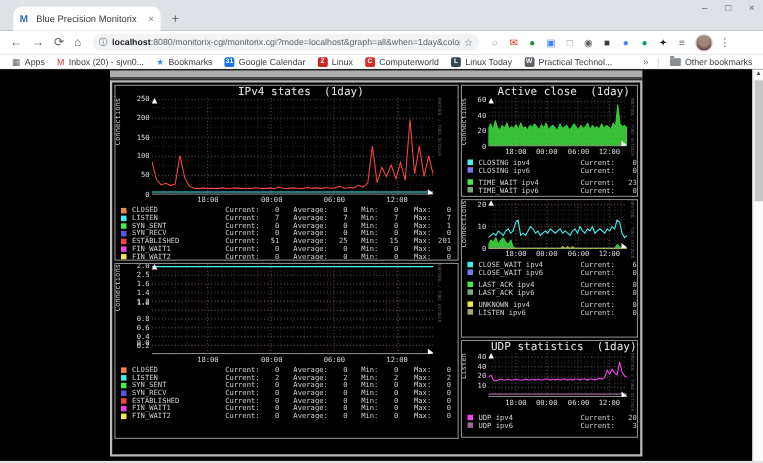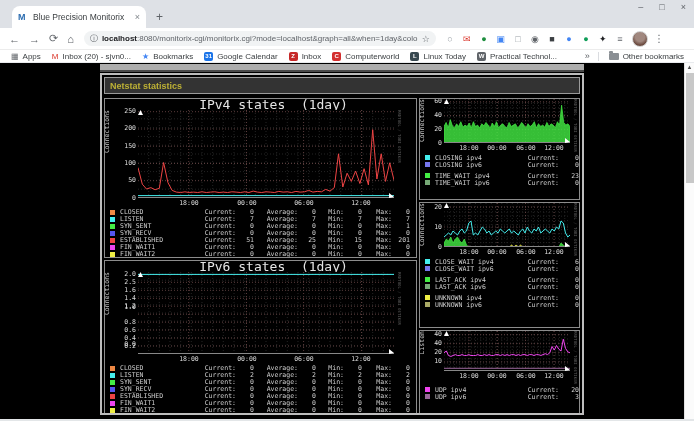--- a/index.html
+++ b/index.html
@@ -51,21 +51,21 @@
   .sect-head span{color:#BDB135;font-weight:bold;font-size:9px;padding-left:5px;}
   .cols{display:flex;margin:0 2px;gap:2px;}
   .col-l{width:313px;}
   .col-r{flex:1;min-width:0;}
   .panel{margin:2px 0;border:1px solid #8C8C8C;background:#000;overflow:hidden;position:relative;}
   #p-ipv4,#p-ipv6{height:158px;}
   #p-active{height:100px;}
   #p-passive{height:124px;}
   #p-udp{height:87px;}
   .g-title{height:11px;line-height:11px;text-align:center;color:#E6E6E6;white-space:pre;
-    font-family:"DejaVu Sans Mono",monospace;font-size:13px;padding-left:26px;}
+    font-family:"DejaVu Sans Mono",monospace;font-size:10px;padding-left:26px;}
   .g-body{display:flex;align-items:flex-start;}
   .g-ylabel{width:9px;position:relative;}
   .g-ylabel span{position:absolute;left:-2px;top:0;transform:rotate(-90deg) translateX(-100%);transform-origin:0 0;
     font-family:"DejaVu Sans Mono",monospace;font-size:6.5px;color:#CCC;white-space:nowrap;}
   .g-yticks{position:relative;font-family:"DejaVu Sans Mono",monospace;font-size:6.5px;color:#DDD;}
   .col-l .g-yticks{width:24px;} .col-r .g-yticks{width:15px;}
   .g-yticks span{position:absolute;right:2px;line-height:7px;}
   .g-plotwrap{position:relative;}
   .g-plot{display:block;background:#000;}
   .g-xticks{position:relative;height:8px;font-family:"DejaVu Sans Mono",monospace;font-size:6.5px;color:#DDD;}
@@ -140,21 +140,21 @@
         <span class="bm">
           <span class="bm-ico" style="color: rgb(66, 133, 244);">★</span>
           <span>Bookmarks</span>
         </span>
         <span class="bm">
           <span class="bm-badge" style="background: rgb(26, 115, 232); color: rgb(255, 255, 255);">31</span>
           <span>Google Calendar</span>
         </span>
         <span class="bm">
           <span class="bm-badge" style="background: rgb(198, 40, 40); color: rgb(255, 255, 255);">Z</span>
-          <span>Inbox</span>
+          <span>Linux</span>
         </span>
         <span class="bm">
           <span class="bm-badge" style="background: rgb(211, 47, 47); color: rgb(255, 255, 255);">C</span>
           <span>Computerworld</span>
         </span>
         <span class="bm">
           <span class="bm-badge" style="background: rgb(55, 71, 79); color: rgb(255, 255, 255);">L</span>
           <span>Linux Today</span>
         </span>
         <span class="bm">
@@ -169,23 +169,20 @@
         <span class="folder"></span>
         <span>Other bookmarks</span>
       </span>
     </span>
   </div>
 
   <div class="webpage">
     <div class="topstrip"></div>
 
     <div class="frame">
-      <div class="sect-head">
-        <span>Netstat statistics</span>
-      </div>
       <div class="cols">
         <div class="col-l">
 
           <div class="panel" id="p-ipv4">
             <div class="g-title">IPv4 states  (1day)</div>
             <div class="g-body">
               <div class="g-ylabel">
                   <span>Connections</span>
                 </div>
               <div class="g-yticks" style="height: 88px;">
@@ -337,21 +334,20 @@
                   <span class="vl">0</span>
                   <span class="lb">Min:</span>
                   <span class="vl">0</span>
                   <span class="lb">Max:</span>
                   <span class="vl">0</span>
                 </div>
               </div>
           </div>
 
           <div class="panel" id="p-ipv6">
-            <div class="g-title">IPv6 states  (1day)</div>
             <div class="g-body">
               <div class="g-ylabel">
                   <span>Connections</span>
                 </div>
               <div class="g-yticks" style="height: 82px;">
                   <span style="top: 69px; text-align: center;">0.0</span>
                   <span style="top: 71px;">0.2</span>
                   <span style="top: 63px;">0.4</span>
                   <span style="top: 55px;">0.6</span>
                   <span style="top: 47px;">0.8</span>
@@ -510,20 +506,21 @@
                   <span class="lb">Max:</span>
                   <span class="vl">0</span>
                 </div>
               </div>
           </div>
 
         </div>
         <div class="col-r">
 
           <div class="panel" id="p-active">
+            <div class="g-title">Active close  (1day)</div>
             <div class="g-body">
               <div class="g-ylabel">
                   <span>Connections</span>
                 </div>
               <div class="g-yticks" style="height: 44px;">
                   <span style="top: 41px;">0</span>
                   <span style="top: 27px;">20</span>
                   <span style="top: 13px;">40</span>
                   <span style="top: -1px;">60</span>
                 </div>
@@ -707,28 +704,29 @@
                 </div>
                 <div class="lg-gap"></div>
                 <div class="lg-row lg-cur">
                   <span class="sw" style="background: rgb(238, 238, 68);"></span>
                   <span>UNKNOWN ipv4</span>
                   <span class="lb">Current:</span>
                   <span class="vl">0</span>
                 </div>
                 <div class="lg-row lg-cur">
                   <span class="sw" style="background: rgb(170, 170, 102);"></span>
-                  <span>UNKNOWN ipv6</span>
+                  <span>LISTEN ipv6</span>
                   <span class="lb">Current:</span>
                   <span class="vl">0</span>
                 </div>
               </div>
           </div>
 
           <div class="panel" id="p-udp">
+            <div class="g-title">UDP statistics  (1day)</div>
             <div class="g-body">
               <div class="g-ylabel">
                   <span>Listen</span>
                 </div>
               <div class="g-yticks" style="height: 40px;">
                   <span style="top: 27px;">10</span>
                   <span style="top: 18px;">20</span>
                   <span style="top: 9px;">40</span>
                   <span style="top: 0px;">40</span>
                 </div>

